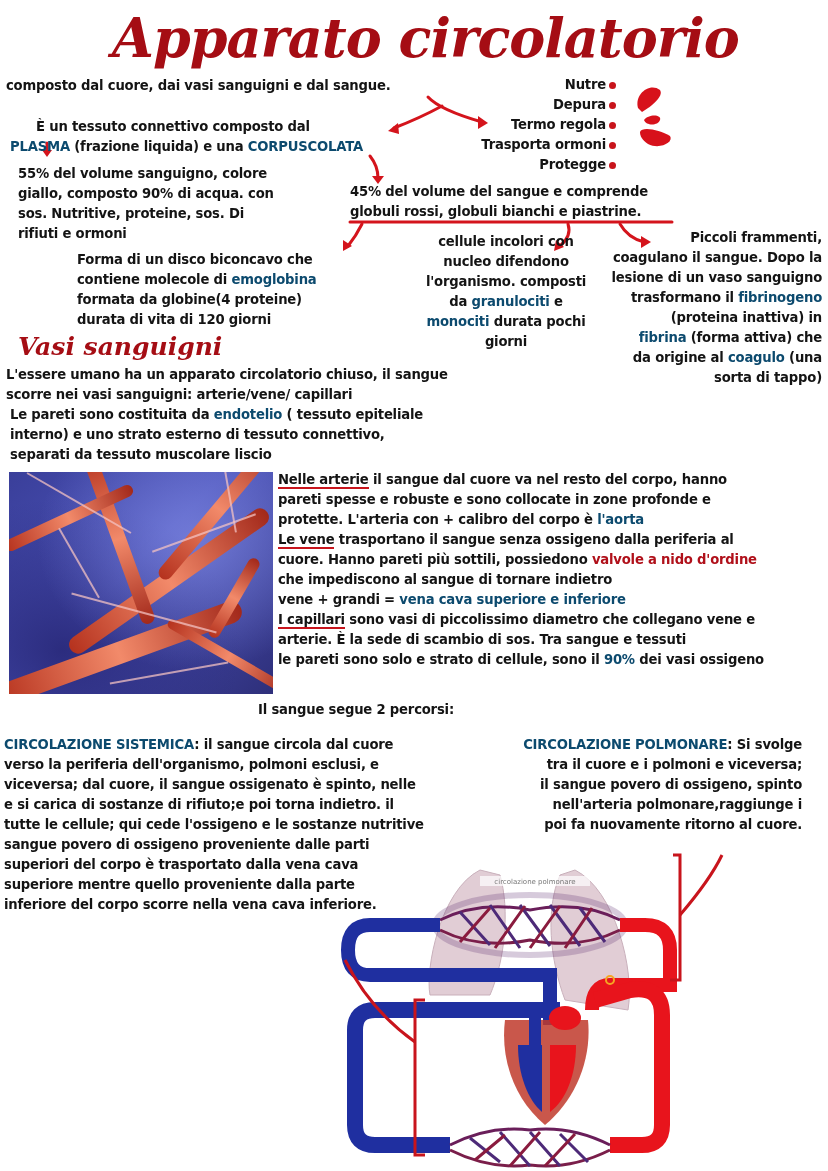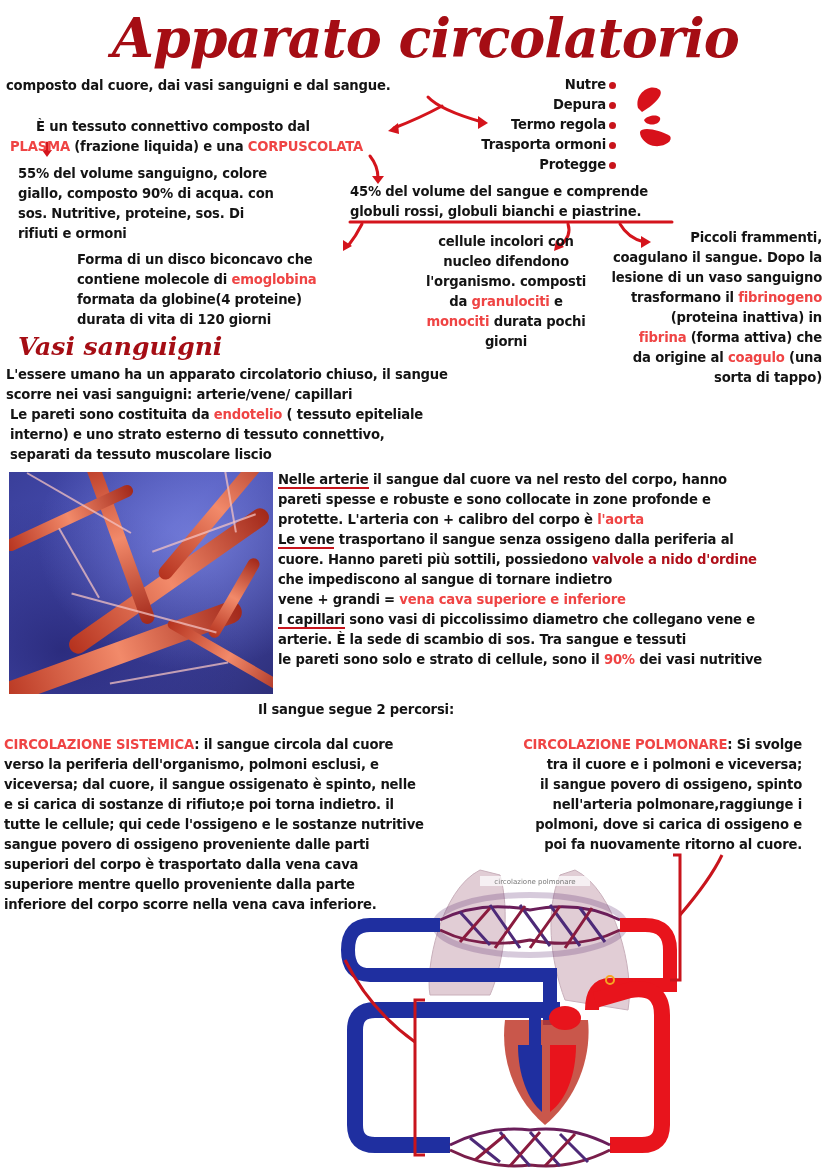--- a/index.html
+++ b/index.html
@@ -1,20 +1,20 @@
 <!DOCTYPE html>
 <html><head>
 <meta charset="utf-8">
 <style>
   * { margin: 0; padding: 0; box-sizing: border-box; }
   html, body { width: 828px; height: 1171px; background: #ffffff; overflow: hidden; }
   body { position: relative; font-family: "DejaVu Sans", sans-serif; color: #111; }
   .abs { position: absolute; }
   .txt { font-size: 13.2px; line-height: 20px; font-weight: bold; letter-spacing: -0.2px; color: #141414; white-space: nowrap; }
-  .red { color: #ef4444; }
+  .red { color: #0c4a6e; }
   .dark-red { color: #b0101a; }
   .title { font-family: "DejaVu Serif", serif; font-style: italic; font-weight: bold; color: #a50d14; font-size: 54px; letter-spacing: -1px; line-height: 64px; }
   .subtitle { font-family: "DejaVu Serif", serif; font-style: italic; font-weight: bold; color: #a50d14; font-size: 25px; line-height: 26px; }
   .right { text-align: right; }
   .center { text-align: center; margin-left: 48px; }
   .ul { border-bottom: 2px solid #c8141c; }
   .dot { display: inline-block; width: 7px; height: 7px; border-radius: 50%; background: #c8141c; margin-left: 3px; vertical-align: middle; }
   .photo { background:
       radial-gradient(ellipse at 70% 30%, rgba(130,140,230,0.7), transparent 60%),
       radial-gradient(ellipse at 20% 80%, rgba(40,40,120,0.9), transparent 60%),
@@ -141,21 +141,21 @@
 <div class="abs txt" style="left:278px; top:470px;">
   <div><span class="ul">Nelle arterie</span><span> il sangue dal cuore va nel resto del corpo, hanno</span></div>
   <div>pareti spesse e robuste e sono collocate in zone profonde e</div>
   <div><span>protette. L'arteria con + calibro del corpo è </span><span class="red">l'aorta</span></div>
   <div><span class="ul">Le vene</span><span> trasportano il sangue senza ossigeno dalla periferia al</span></div>
   <div><span>cuore. Hanno pareti più sottili, possiedono </span><span class="dark-red">valvole a nido d'ordine</span></div>
   <div>che impediscono al sangue di tornare indietro</div>
   <div><span>vene + grandi = </span><span class="red">vena cava superiore e inferiore</span></div>
   <div><span class="ul">I capillari</span><span> sono vasi di piccolissimo diametro che collegano vene e</span></div>
   <div>arterie. È la sede di scambio di sos. Tra sangue e tessuti</div>
-  <div><span>le pareti sono solo e strato di cellule, sono il </span><span class="red">90%</span><span> dei vasi nutritive</span></div>
+  <div><span>le pareti sono solo e strato di cellule, sono il </span><span class="red">90%</span><span> dei vasi ossigeno</span></div>
 </div>
 
 <div class="abs txt" style="left:258px; top:700px;">Il sangue segue 2 percorsi:</div>
 
 <div class="abs txt" style="left:4px; top:735px;">
   <div><span class="red">CIRCOLAZIONE SISTEMICA</span><span>: il sangue circola dal cuore</span></div>
   <div>verso la periferia dell'organismo, polmoni esclusi, e</div>
   <div>viceversa; dal cuore, il sangue ossigenato è spinto, nelle</div>
   <div>e si carica di sostanze di rifiuto;e poi torna indietro. il</div>
   <div>tutte le cellule; qui cede l'ossigeno e le sostanze nutritive</div>
@@ -163,21 +163,20 @@
   <div>superiori del corpo è trasportato dalla vena cava</div>
   <div>superiore mentre quello proveniente dalla parte</div>
   <div>inferiore del corpo scorre nella vena cava inferiore.</div>
 </div>
 
 <div class="abs txt right" style="left:496px; top:735px; width:306px;">
   <div><span class="red">CIRCOLAZIONE POLMONARE</span><span>:  Si svolge</span></div>
   <div>tra il cuore e i polmoni e viceversa;</div>
   <div>il sangue povero di ossigeno, spinto</div>
   <div>nell'arteria polmonare,raggiunge i</div>
-  <div>polmoni, dove si carica di ossigeno e</div>
   <div>poi fa nuovamente ritorno al cuore.</div>
 </div>
 
 <svg class="abs" style="left:330px; top:850px;" width="420" height="321">
 
   <g opacity="0.55">
     <path d="M150 20 C110 40 95 120 100 145 L160 145 C175 110 180 60 170 25 Z" fill="#c9a6b4" stroke="#9c6e83" stroke-width="1"></path>
     <path d="M245 20 C285 40 305 120 298 160 L235 150 C220 110 215 60 230 25 Z" fill="#c9a6b4" stroke="#9c6e83" stroke-width="1"></path>
   </g>
   <rect x="150" y="26" width="110" height="10" fill="#ffffff" opacity="0.7"></rect>

